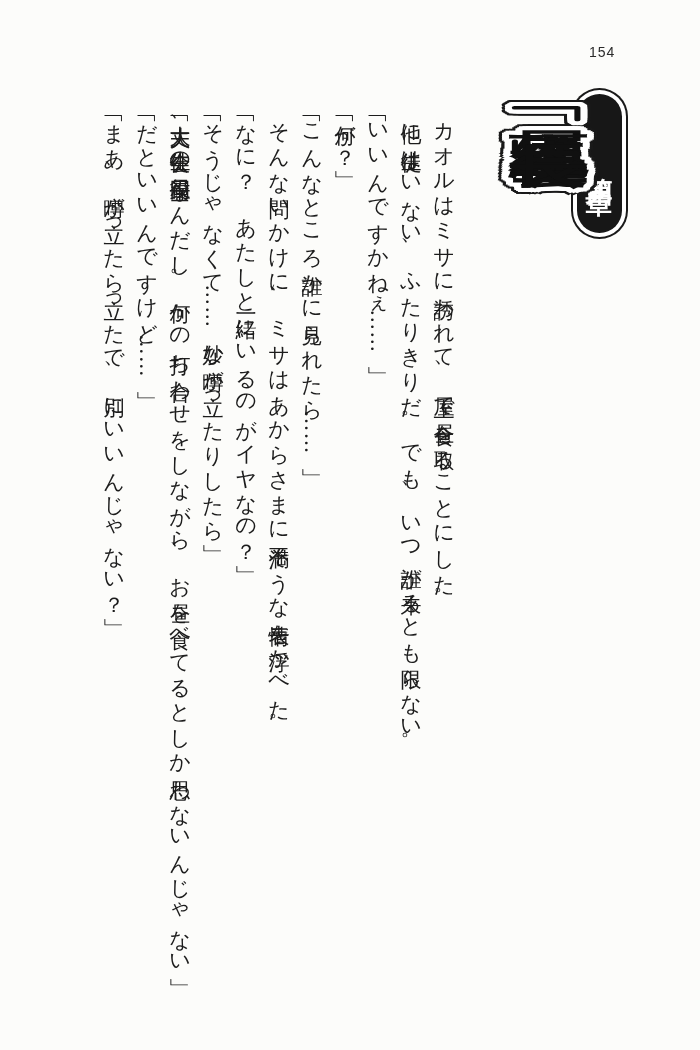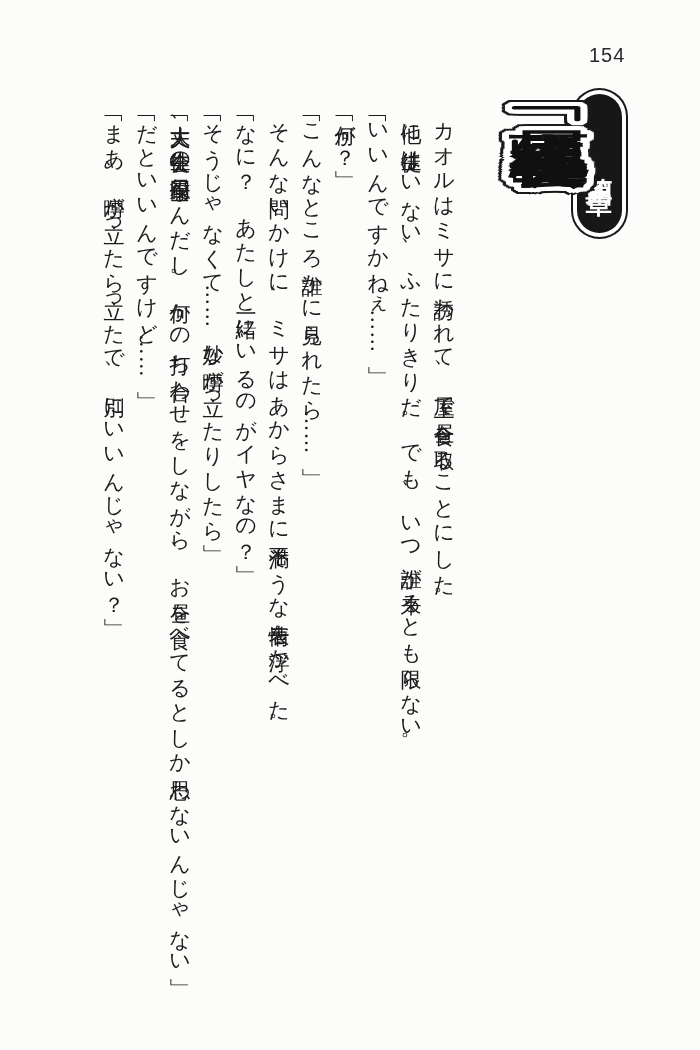--- a/index.html
+++ b/index.html
@@ -11,21 +11,21 @@
     background: #fcfcfa;
     overflow: hidden;
   }
 
   
   .page-number {
     position: absolute;
     top: 44px;
     left: 589px;
     font-family: "Liberation Sans", sans-serif;
-    font-size: 20px;
+    font-size: 14px;
     color: #2a2a2a;
     letter-spacing: 1px;
   }
 
   
   .chapter-badge {
     position: absolute;
     left: 577px;
     top: 94px;
     width: 45px;

